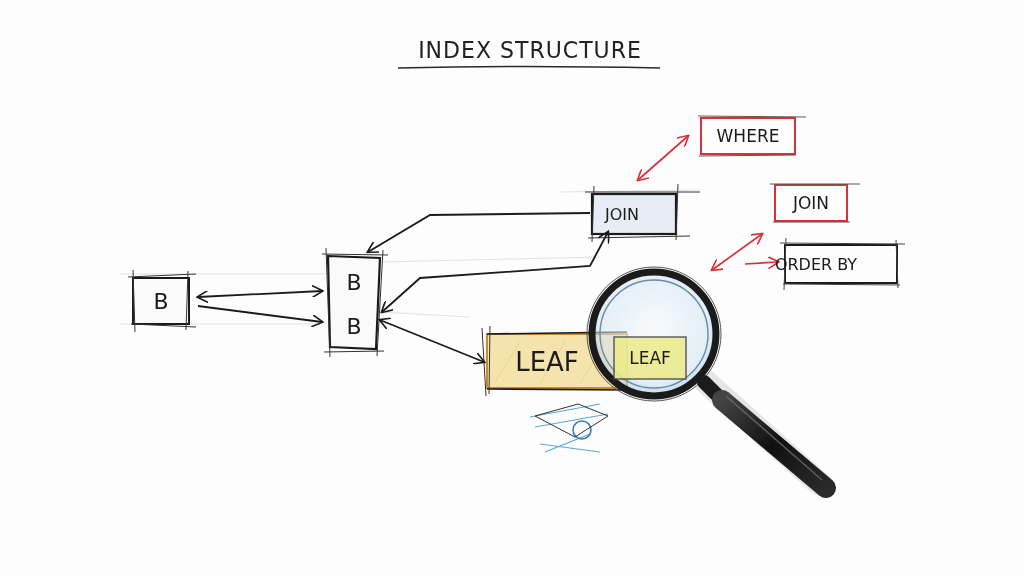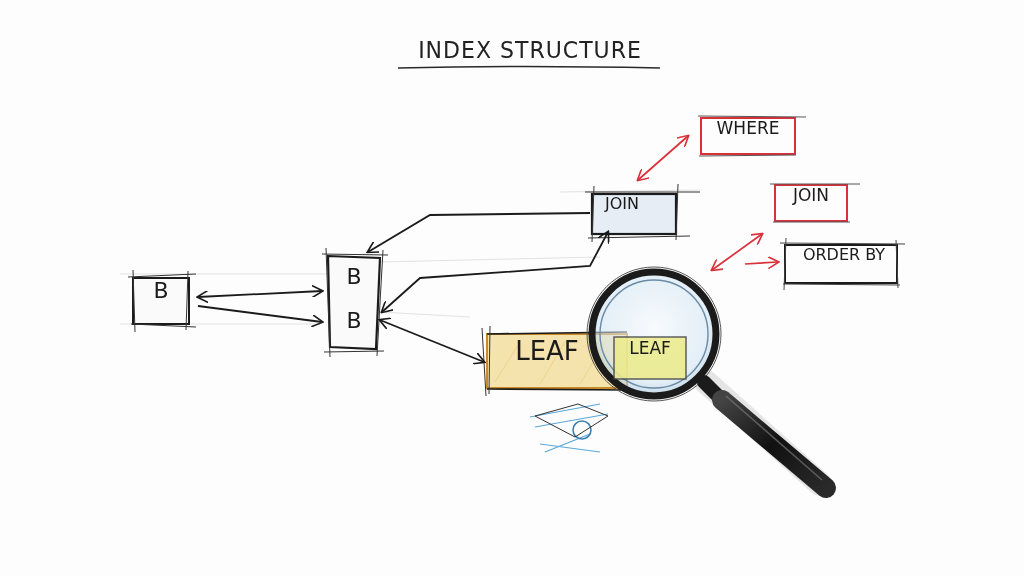--- a/index.html
+++ b/index.html
@@ -13,21 +13,21 @@
     .title {
       position: absolute; left: 400px; top: 26px; width: 260px;
       text-align: center;
       font-family: "DejaVu Sans", sans-serif;
       font-size: 22px; letter-spacing: 1px; color: #222;
       font-weight: 400;
       transform: scaleY(1.05);
     }
     .node {
       position: absolute;
-      display: flex; justify-content: center;
+      display: flex; align-items: center; justify-content: center;
       font-family: "DejaVu Sans", sans-serif;
       color: #1b1b1b;
       box-sizing: border-box;
     }
     .node .lbl { position: relative; z-index: 2; }
   </style>
 </head>
 <body>
 
 <div class="canvas">
@@ -170,16 +170,16 @@
   </div>
 
   <div class="node" style="left:701px;top:106px;width:94px;height:36px;font-size:17px;">
     <span class="lbl">WHERE</span>
   </div>
 
   <div class="node" style="left:775px;top:173px;width:72px;height:36px;font-size:17px;">
     <span class="lbl">JOIN</span>
   </div>
 
-  <div class="node" style="left:788px;top:233px;width:112px;height:38px;font-size:16px;">
+  <div class="node" style="left:760px;top:233px;width:112px;height:38px;font-size:16px;">
     <span class="lbl">ORDER BY</span>
   </div>
 </div>
 
 </body></html>

